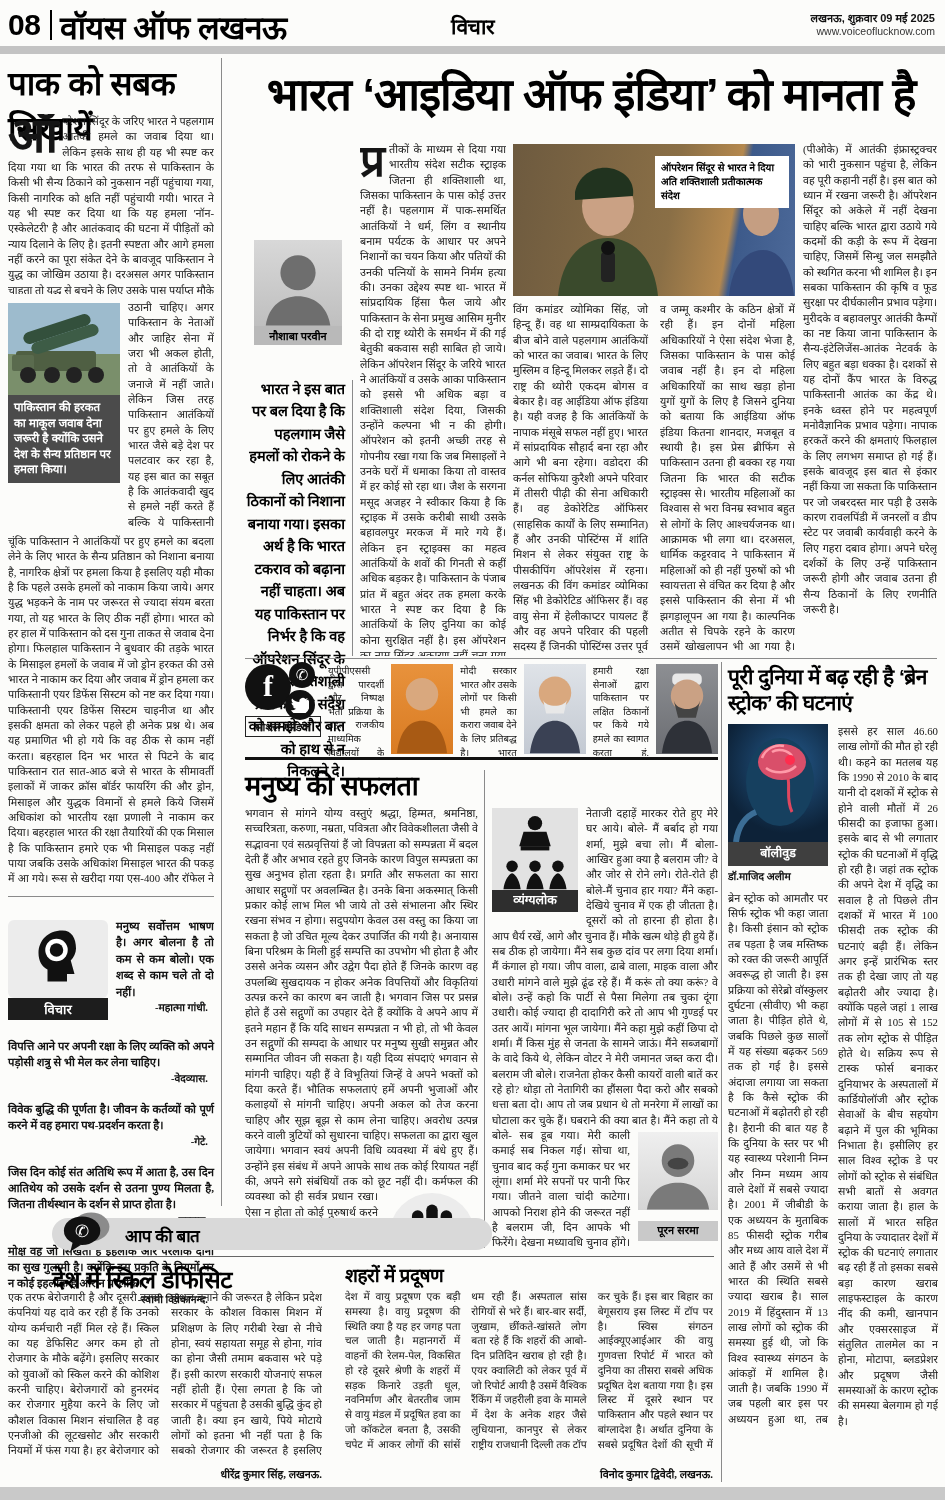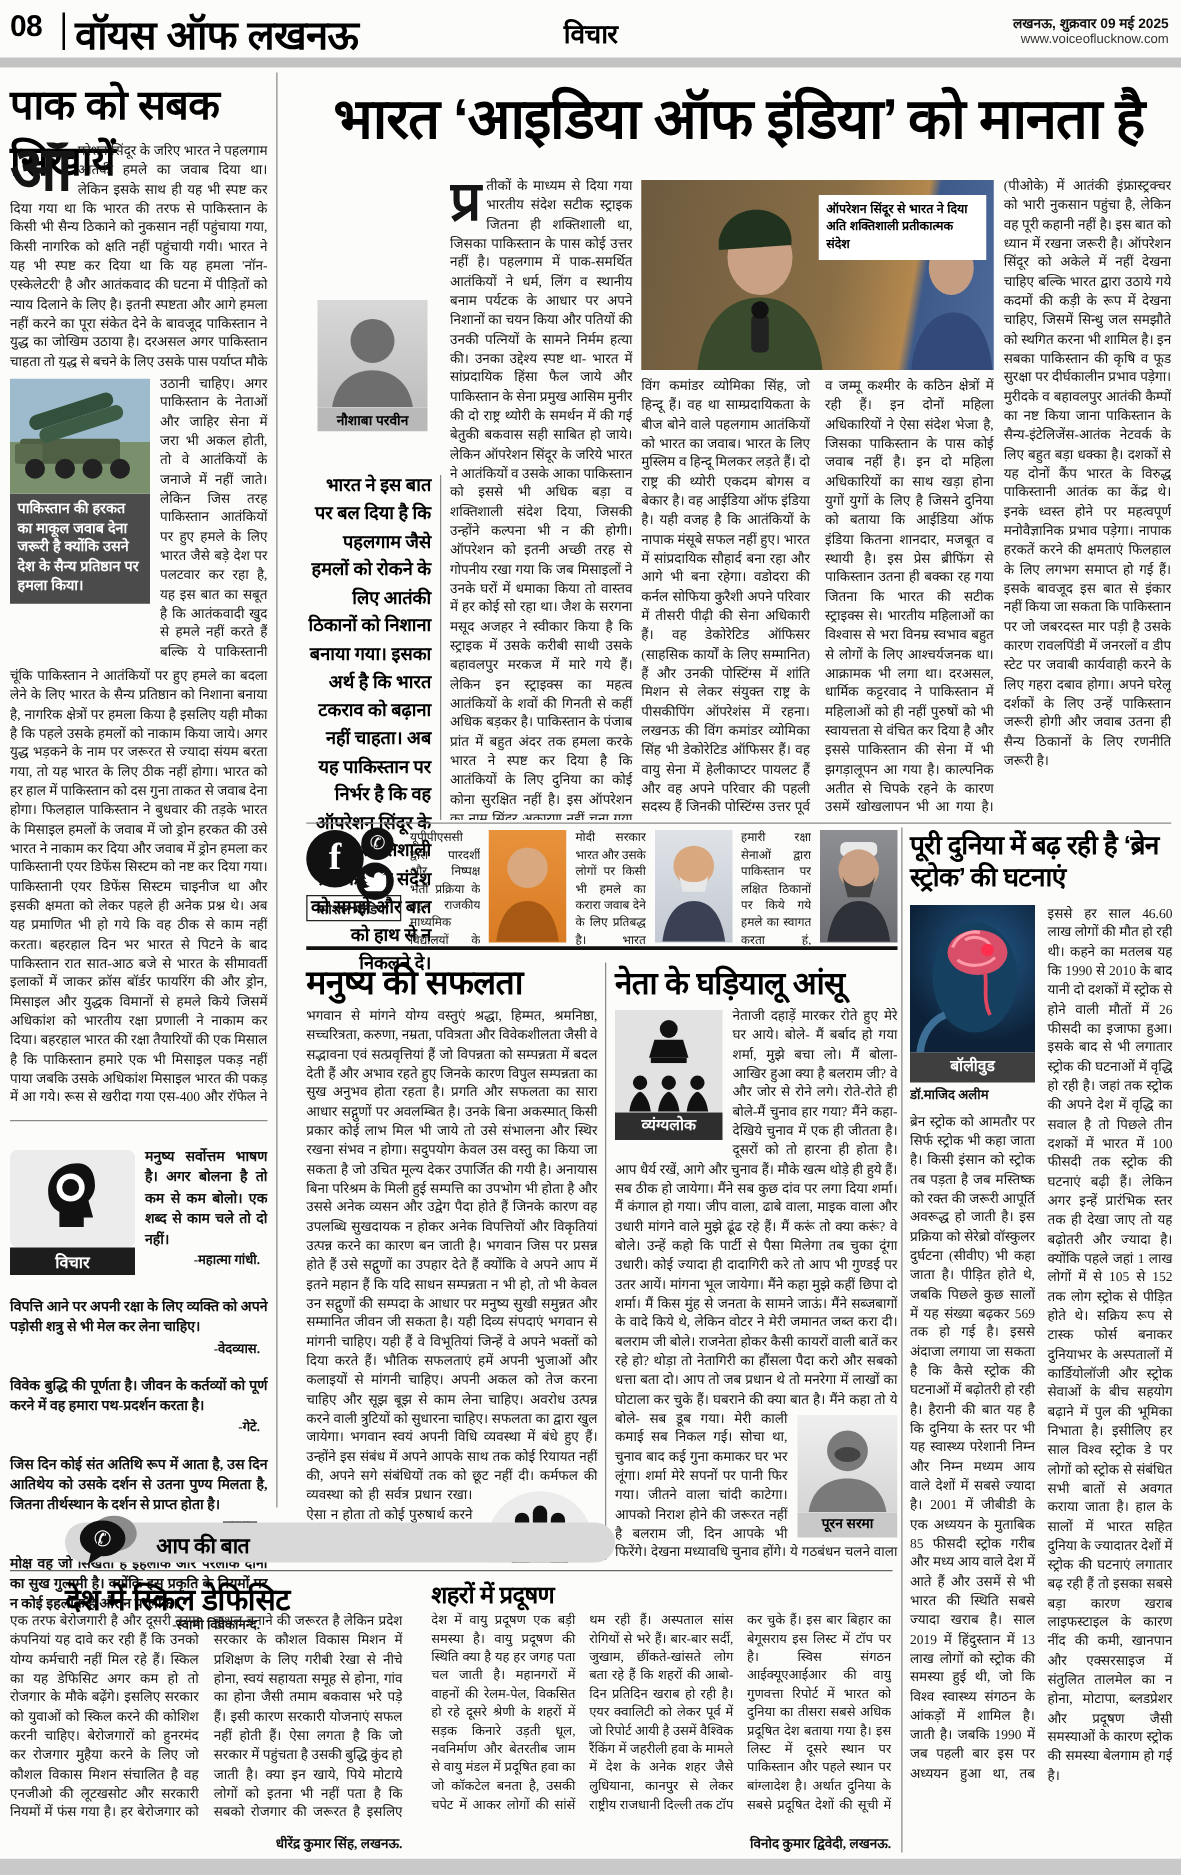--- a/index.html
+++ b/index.html
@@ -22,21 +22,21 @@
   .fl-r{float:right;margin:4px 0 4px 8px;}
   .fl-l{float:left;margin:2px 8px 2px 0;}
   .namebar{background:#b9b9b9;color:#000;font-weight:900;text-align:center;font-size:11px;padding:2px 0;
            font-family:"Liberation Sans","DejaVu Sans",sans-serif;}
 </style>
 </head>
 <body>
 
 <div id="page">
 
-  <div class="abs hl" style="left:8px;top:8px;font-size:24px;">08</div>
+  <div class="abs hl" style="left:8px;top:8px;font-size:30px;">08</div>
   <div class="abs" style="left:50px;top:10px;width:2px;height:30px;background:#000;"></div>
   <div class="abs hl" style="left:60px;top:5px;font-size:32px;">वॉयस ऑफ लखनऊ</div>
   <div class="abs hl" style="left:400px;top:12px;width:145px;text-align:center;font-size:21px;">विचार</div>
   <div class="abs" style="right:10px;top:10px;text-align:right;font-family:'Liberation Sans','DejaVu Sans',sans-serif;">
     <div style="font-size:11px;font-weight:700;text-align:center;">लखनऊ, शुक्रवार 09 मई 2025</div>
     <div style="font-size:10.5px;color:#333;">www.voiceoflucknow.com</div>
   </div>
   <div class="abs" style="left:0;top:46px;width:945px;height:8px;background:#c3c3c3;"></div>
 
   <div class="abs hl" style="left:8px;top:60px;width:212px;font-size:33px;">पाक को सबक सिखायें</div>
@@ -193,21 +193,20 @@
           <circle cx="30" cy="40" r="6" fill="#fff"></circle>
         </svg>
       </span>
 
     </span>
     <span>कर्मफल की व्यवस्था को ही सर्वत्र प्रधान रखा। ऐसा न होता तो कोई पुरुषार्थ करने के लिए ही क्यों होता और कुकर्मों से बचने के लिए किसी को आवश्यकता ही क्या पड़ती? प्रार्थना मात्र से सारी सुविधाएं मिल जाती तो फिर कठोर, कर्मठता के लिए कटिबद्ध होने की इच्छा ही क्यों होती? जिन मनुष्यों की वासनाएं शांत हो गयी हैं, उनके मन मंदिर में आठोयाम प्रेम ज्योति प्रज्ज्वलित है। वे इन्द्रियों के दास नहीं, इन्द्रियां स्वयं उनकी दासता में रहती हैं। सांसारिक प्रपंच किसे कहते हैं, इससे उन्हें कोई प्रयोजन नहीं। वे समय पर धर्म की बेदी पर प्राण न्यौछावर करने के लिए तत्पर रहते हैं और धर्म संस्थापन के लिए ही जीवन है। सरलता, नम्रता, सहनशीलता, सम्प्रति ही उनके जीवन के मुख्य साधन हैं। उनमें अहं भय का नाम-मात्र भी नहीं होता। ऐसे मनुष्य सत्य की शीतल छाया में जीवन व्यतीत करते हैं।</span>
   </div>
 
   <div class="abs rule-v" style="left:484px;top:770px;height:478px;"></div>
 
-  <div class="abs hl" style="left:492px;top:768px;width:226px;font-size:25px;">नेता के घड़ियालू आंसू</div>
   <div class="abs t" style="left:492px;top:806px;width:226px;height:444px;">
     <span class="fl-l" style="width:86px;">
       <span style="display:block;background:#e2e2e2;height:82px;">
         <svg width="86" height="82" viewBox="0 0 60 56">
           <g fill="#111">
             <circle cx="30" cy="10" r="5"></circle>
             <path d="M22 16h16l3 10H19z"></path>
             <rect x="20" y="26" width="20" height="3"></rect>
             <circle cx="14" cy="40" r="4"></circle>
               <circle cx="30" cy="40" r="4"></circle>
@@ -220,21 +219,21 @@
     </span>
     <span>नेताजी दहाड़ें मारकर रोते हुए मेरे घर आये। बोले- मैं बर्बाद हो गया शर्मा, मुझे बचा लो। मैं बोला-आखिर हुआ क्या है बलराम जी? वे और जोर से रोने लगे। रोते-रोते ही बोले-मैं चुनाव हार गया? मैंने कहा-देखिये चुनाव में एक ही जीतता है। दूसरों को तो हारना ही होता है। आप धैर्य रखें, आगे और चुनाव हैं। मौके खत्म थोड़े ही हुये हैं। सब ठीक हो जायेगा। मैंने सब कुछ दांव पर लगा दिया शर्मा। मैं कंगाल हो गया। जीप वाला, ढाबे वाला, माइक वाला और उधारी मांगने वाले मुझे ढूंढ रहे हैं। मैं करूं तो क्या करूं? वे बोले। उन्हें कहो कि पार्टी से पैसा मिलेगा तब चुका दूंगा उधारी। कोई ज्यादा ही दादागिरी करे तो आप भी गुण्डई पर उतर आयें। मांगना भूल जायेगा। मैंने कहा मुझे कहीं छिपा दो शर्मा। मैं किस मुंह से जनता के सामने जाऊं। मैंने सब्जबागों के वादे किये थे, लेकिन वोटर ने मेरी जमानत जब्त करा दी। बलराम जी बोले। राजनेता होकर कैसी कायरों वाली बातें कर रहे हो? थोड़ा तो नेतागिरी का हौंसला पैदा करो और सबको धत्ता बता दो। आप तो जब प्रधान थे तो मनरेगा में लाखों का घोटाला कर चुके हैं। घबराने की क्या बात है।</span>
     <span class="fl-r" style="width:80px;">
       <span class="photo" style="display:block;width:80px;height:78px;background:linear-gradient(#efefef,#d5d5d5);">
         <svg class="sil" width="80" height="78" viewBox="0 0 54 52" style="color:#7a7a7a;">
           <circle cx="27" cy="19" r="11" fill="currentColor"></circle>
             <ellipse cx="27" cy="21" rx="7" ry="4" fill="#444"></ellipse>
             <path d="M6 52c2-13 11-18 21-18s19 5 21 18z" fill="currentColor"></path>
         </svg>
       </span>
-      <span class="namebar" style="display:block;background:#c9c9c9;">पूरन सरमा</span>
+      <span class="namebar" style="display:block;background:#c9c9c9;margin-top:11px;">पूरन सरमा</span>
     </span>
     <span>मैंने कहा तो ये बोले- सब डूब गया। मेरी काली कमाई सब निकल गई। सोचा था, चुनाव बाद कई गुना कमाकर घर भर लूंगा। शर्मा मेरे सपनों पर पानी फिर गया। जीतने वाला चांदी काटेगा। आपको निराश होने की जरूरत नहीं है बलराम जी, दिन आपके भी फिरेंगे। देखना मध्यावधि चुनाव होंगे। ये गठबंधन चलने वाला नहीं है। हिम्मत से काम लें। मैंने कहा तो उन्होंने अपनी रोनी सूरत को शांत किया और बोले आपको पक्का विश्वास है कि मध्यावधि होंगे! सच मजा आ जायेगा। अबकी बार मैं सारे पैंतरे क्रम में ले लूंगा। देखना जनता को मूर्ख बनाने में मैं कोई कमी नहीं छोड़ूंगा। दरअसल सामने वाले ने खुलकर नोट बांटे थे और मैं पार्टी से मिला पैसा बचाने में मारा गया। वैसे शराब का तो मयखाना मैंने भी वोटर के लिए खोल दिया था। लेकिन भाई आजकल नोट के बदले वोट का जमाना है। मंहगाई के मारे वोटरों को नकद चाहिए। वह सब तो ठीक है, लेकिन मध्यावधि में मान लो पार्टी आपको टिकट नहीं दिया तो क्या करोगे? मैंने पूछा तो वे हौंसले से बोले निर्दलीय लड़ पड़ूंगा। आजकल निर्दलियों की भी चांदी है। आपका इरादा तो बुरा नहीं है बलराम जी। लेकिन चुनाव जीतना जरूरी है, इस तरह माल मारने के लिए। मैंने कहा तो वे उछल पड़े, चिंता मत करो शर्मा। खजाना खोल दूंगा। अभी मैं जो रो रहा था न, वे घड़ियाली आंसू थे। चिंता की बात नहीं है, देखना मध्यावधि में मैं क्या गुल खिलाता हूं। वह कहकर वे चल दिये। मैंने राहत की सांस ली कि आफत चली टली। नेता का दिल वाकई बहुआयामी होता है। वह रोता भी है तो उसका कोई मकसद होता है।</span>
   </div>
 
   <div class="abs rule-v" style="left:721px;top:662px;height:820px;"></div>
 
   <div class="abs hl" style="left:728px;top:664px;width:210px;font-size:21px;line-height:1.25;">पूरी दुनिया में बढ़ रही है ‘ब्रेन स्ट्रोक’ की घटनाएं</div>
   <div class="abs" style="left:728px;top:724px;width:210px;height:758px;">
     <div class="t" style="column-count:2;column-gap:10px;height:758px;">
       <span style="display:block;break-inside:avoid;width:100px;margin-bottom:6px;">

